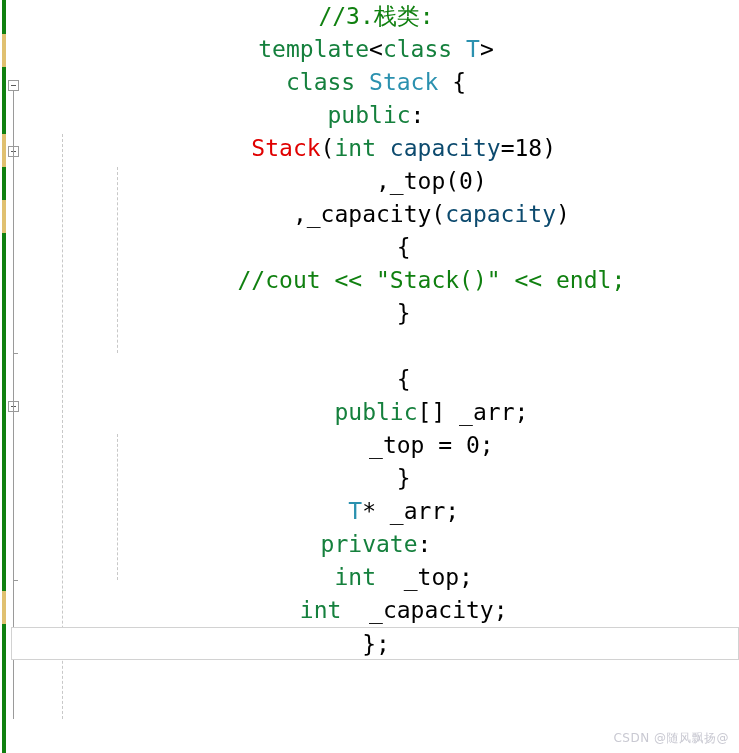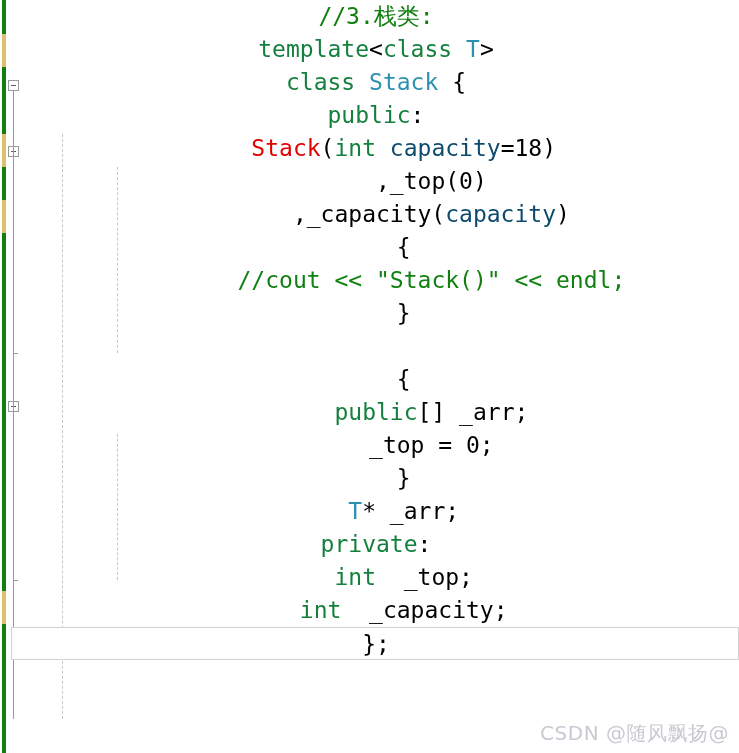--- a/index.html
+++ b/index.html
@@ -100,21 +100,21 @@
   .fn   { color: #e00000; }
   .par  { color: #0c4a6e; }
   .pln  { color: #000000; }
 
   
   .watermark {
     position: absolute;
     right: 10px;
     bottom: 6px;
     font-family: "DejaVu Sans", "Liberation Sans", sans-serif;
-    font-size: 20px;
+    font-size: 12px;
     color: #c9c9d2;
     letter-spacing: 0.5px;
     white-space: nowrap;
     pointer-events: none;
   }
 </style>
 </head>
 <body>
 
 <div id="editor">

